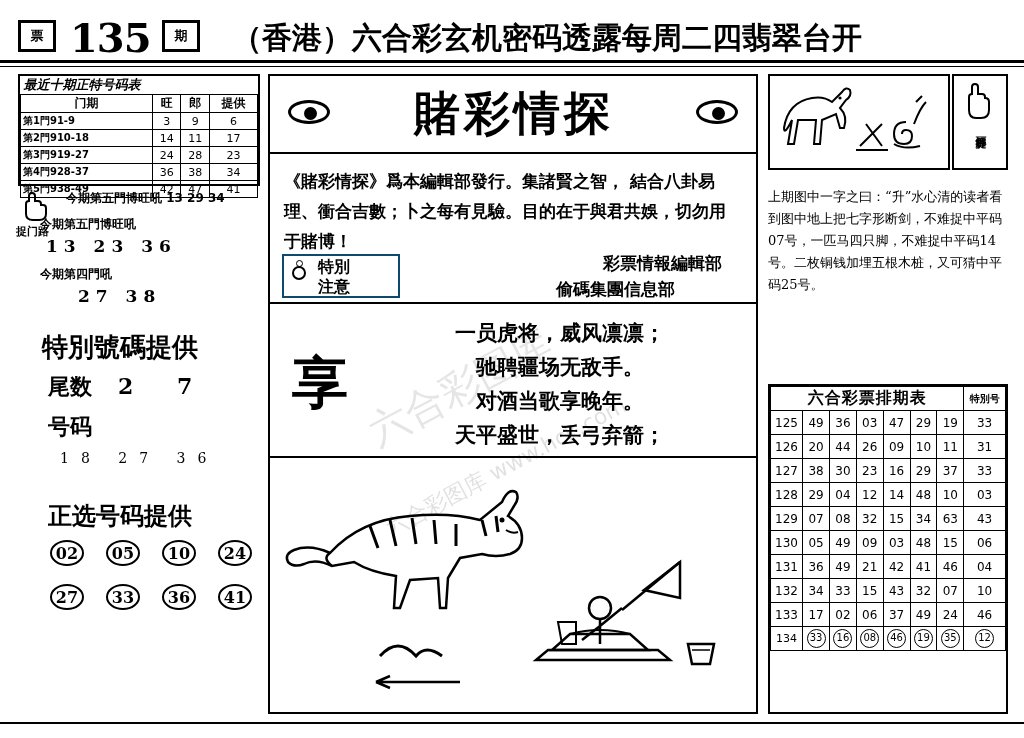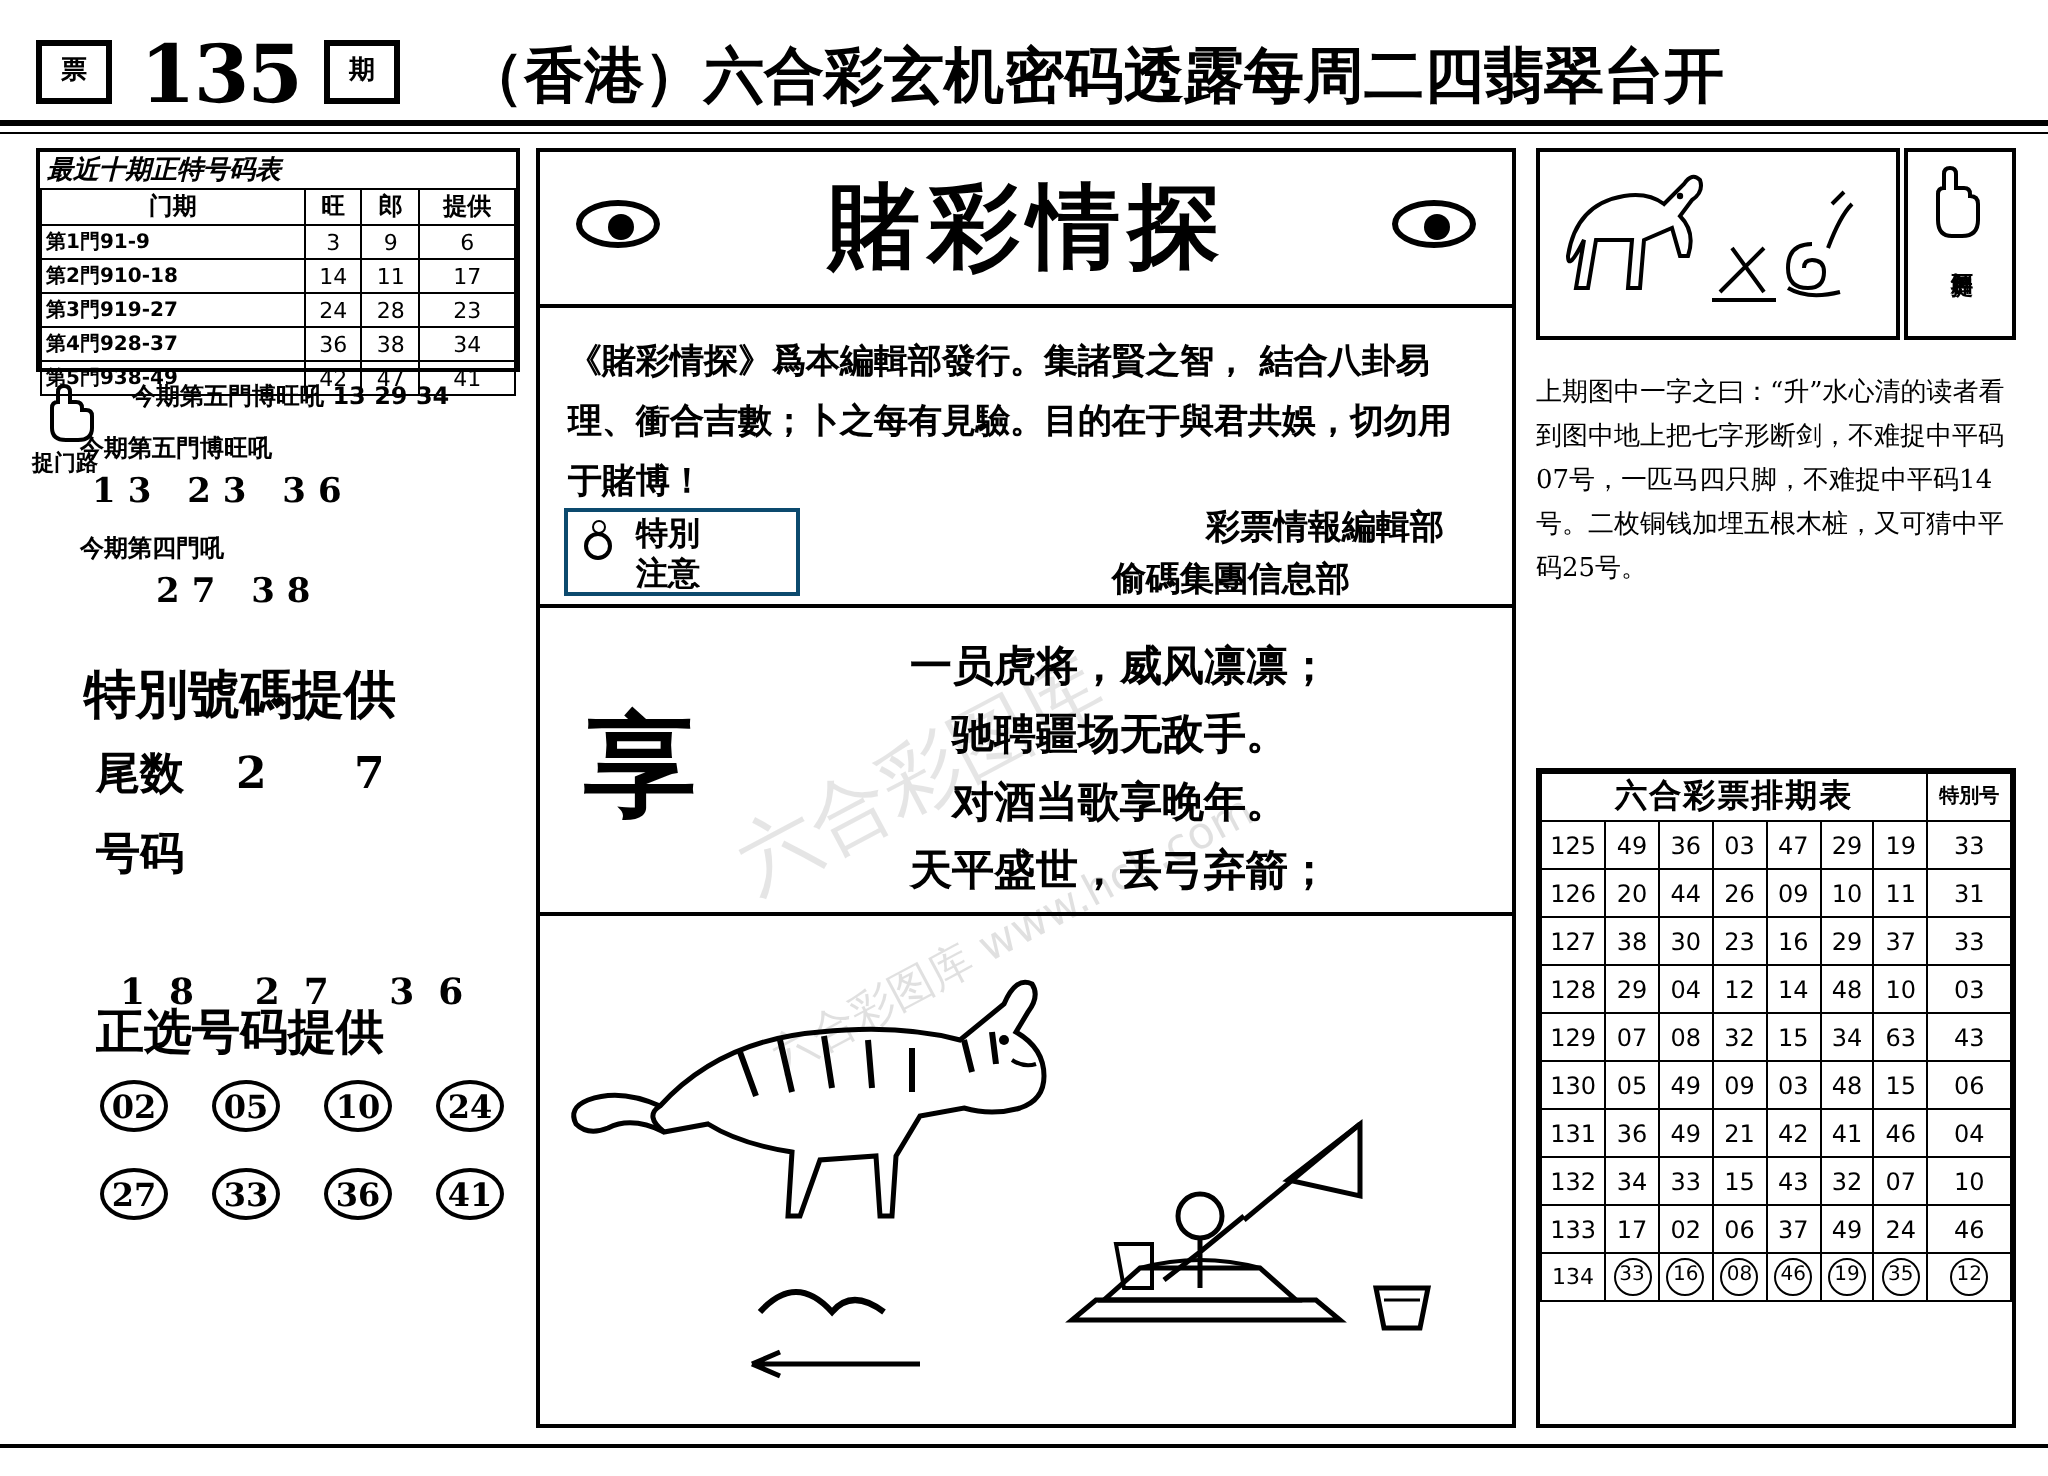--- a/index.html
+++ b/index.html
@@ -31,21 +31,21 @@
   .line-a .nums{font-family:"DejaVu Sans","Liberation Sans",sans-serif;font-weight:bold;}
   .line-b{position:absolute;left:40px;top:216px;font-size:12px;font-weight:bold;}
   .nums-b{position:absolute;left:46px;top:236px;font-size:17px;font-weight:bold;letter-spacing:6px;font-family:"DejaVu Serif","Liberation Serif",serif;}
   .line-c{position:absolute;left:40px;top:266px;font-size:12px;font-weight:bold;}
   .nums-c{position:absolute;left:78px;top:286px;font-size:17px;font-weight:bold;letter-spacing:6px;font-family:"DejaVu Serif","Liberation Serif",serif;}
 
   .title-sp{position:absolute;left:42px;top:330px;font-size:26px;font-weight:bold;font-family:"DejaVu Serif","Liberation Serif",serif;}
   .row-wei{position:absolute;left:48px;top:372px;font-size:22px;font-weight:bold;font-family:"DejaVu Serif","Liberation Serif",serif;}
   .row-wei .v{font-family:"DejaVu Serif","Liberation Serif",serif;margin-left:26px;letter-spacing:18px;}
   .row-hao{position:absolute;left:48px;top:412px;font-size:22px;font-weight:bold;font-family:"DejaVu Serif","Liberation Serif",serif;}
-  .row-hao-v{position:absolute;left:60px;top:450px;font-size:18px;font-weight:bold;letter-spacing:12px;font-family:"DejaVu Serif","Liberation Serif",serif;margin-top:36px;}
+  .row-hao-v{position:absolute;left:60px;top:450px;font-size:14px;font-weight:normal;letter-spacing:12px;font-family:"DejaVu Serif","Liberation Serif",serif;}
 
   .title-zx{position:absolute;left:48px;top:500px;font-size:24px;font-weight:bold;font-family:Liberation Sans, sans-serif;}
   .ballrow{position:absolute;display:flex;gap:22px;}
   .ball{width:34px;height:26px;border:2px solid #000;border-radius:50%;text-align:center;line-height:24px;font-size:16px;font-weight:bold;font-family:"DejaVu Serif","Liberation Serif",serif;box-sizing:border-box;}
   .ballrow.r1{left:50px;top:540px;}
   .ballrow.r2{left:50px;top:584px;}
 
   
   .center{position:absolute;left:268px;top:74px;width:490px;height:640px;border:2px solid #000;box-sizing:border-box;}
   .c-banner{position:absolute;left:268px;top:74px;width:490px;height:80px;border-bottom:2px solid #000;box-sizing:border-box;}

